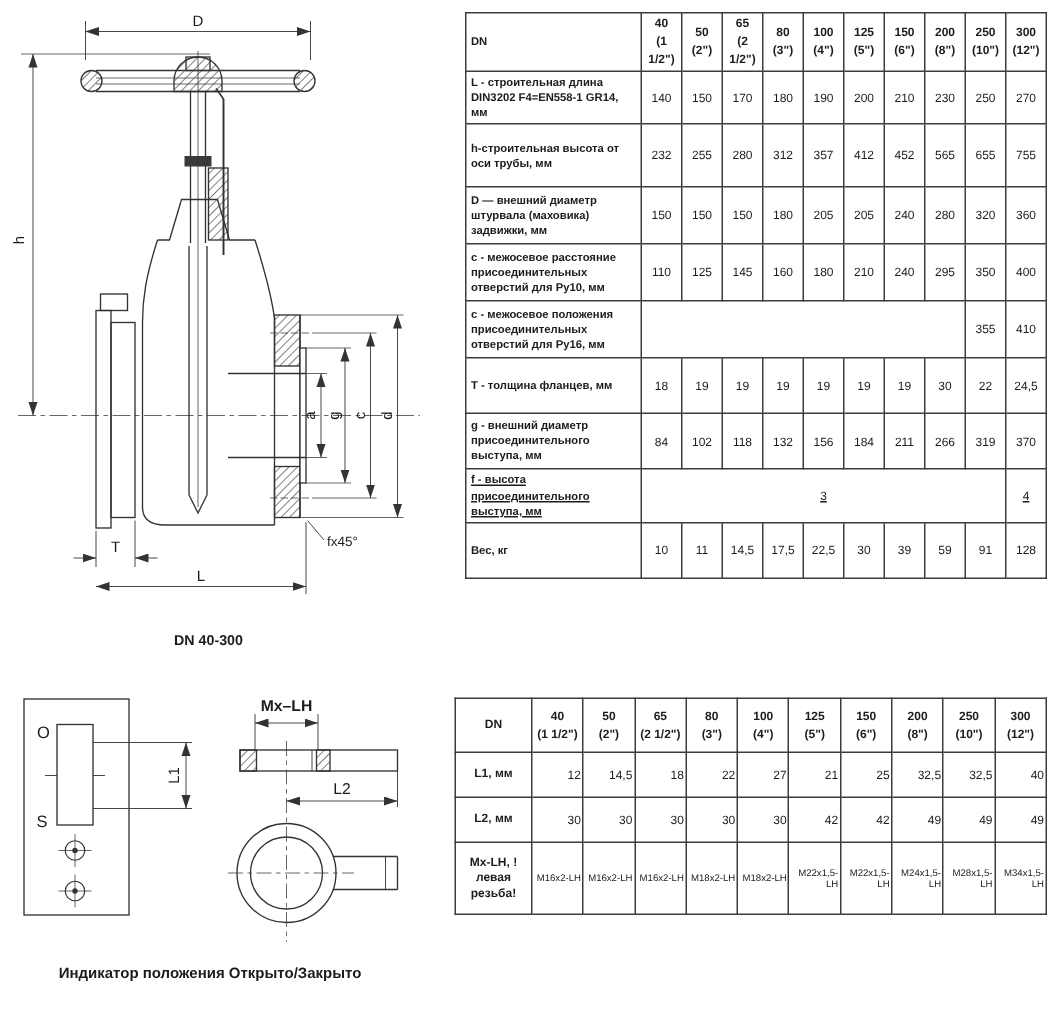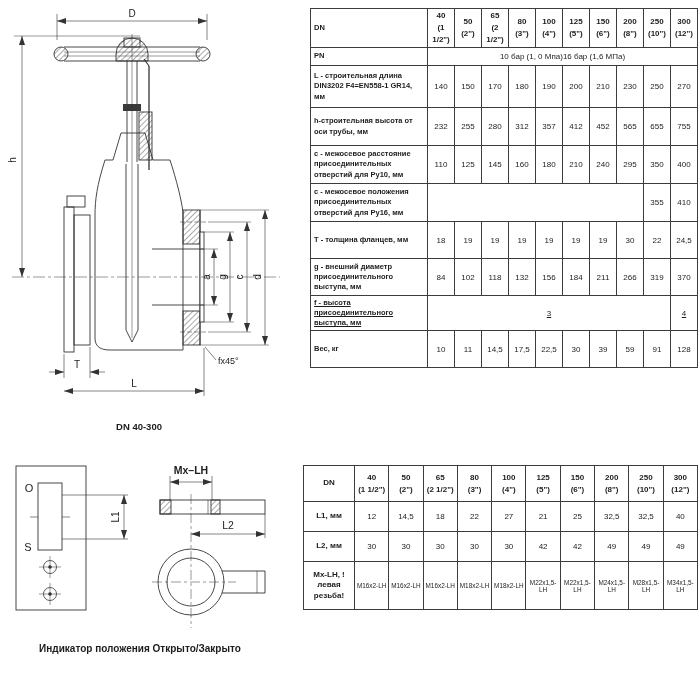--- a/index.html
+++ b/index.html
@@ -22,21 +22,21 @@
   #dims-table tbody tr:nth-child(6){height:37px;}
   #dims-table tbody tr:nth-child(7){height:37px;}
   #dims-table tbody tr:nth-child(8){height:18px;text-decoration:underline;}
   #dims-table tbody tr:nth-child(9){height:37px;}
   #dims-table tbody tr:nth-child(10){height:33px;}
   #dims-table tbody tr:nth-child(11){height:18px;text-decoration:underline;}
   
   #ind-table{position:absolute;left:303px;top:465px;width:395px;}
   #ind-table th:first-child{width:46px;}
   #ind-table .label-cell{text-align:center;font-size:8px;font-weight:bold;padding:2px 2px;line-height:1.3;}
-  #ind-table .val-cell{text-align:center;font-size:8px;font-weight:normal;padding:0 1px;}
+  #ind-table .val-cell{text-align:right;font-size:8px;font-weight:normal;padding:0 1px;}
   #ind-table .size-cell{text-align:center;font-size:8px;font-weight:bold;padding:1px 0;line-height:1.5;}
   #ind-table thead tr{height:36px;}
   #ind-table tbody tr:nth-child(1){height:30px;}
   #ind-table tbody tr:nth-child(2){height:30px;}
   #ind-table tbody tr:nth-child(3){height:48px;}
   #ind-table tbody tr:nth-child(3) td{font-size:6.4px;}
   
   svg text{fill:#1c1c1c;font-family:"Liberation Sans",sans-serif;}
 </style>
 </head>
@@ -286,24 +286,20 @@
             <div>(10")</div>
           </th>
           <th class="size-cell">
             <div>300</div>
             <div>(12")</div>
           </th>
         </tr>
       </thead>
       <tbody>
         <tr>
-          <th class="label-cell">PN</th>
-          <td class="val-cell" colspan="10">10 бар (1, 0 Мпа)16 бар (1,6 МПа)</td>
-        </tr>
-        <tr>
           <th class="label-cell">L - строительная длина DIN3202 F4=EN558-1 GR14, мм</th>
           <td class="val-cell">140</td>
           <td class="val-cell">150</td>
           <td class="val-cell">170</td>
           <td class="val-cell">180</td>
           <td class="val-cell">190</td>
           <td class="val-cell">200</td>
           <td class="val-cell">210</td>
           <td class="val-cell">230</td>
           <td class="val-cell">250</td>
@@ -316,20 +312,33 @@
           <td class="val-cell">280</td>
           <td class="val-cell">312</td>
           <td class="val-cell">357</td>
           <td class="val-cell">412</td>
           <td class="val-cell">452</td>
           <td class="val-cell">565</td>
           <td class="val-cell">655</td>
           <td class="val-cell">755</td>
         </tr>
         <tr>
+          <th class="label-cell">D — внешний диаметр штурвала (маховика) задвижки, мм</th>
+          <td class="val-cell">150</td>
+          <td class="val-cell">150</td>
+          <td class="val-cell">150</td>
+          <td class="val-cell">180</td>
+          <td class="val-cell">205</td>
+          <td class="val-cell">205</td>
+          <td class="val-cell">240</td>
+          <td class="val-cell">280</td>
+          <td class="val-cell">320</td>
+          <td class="val-cell">360</td>
+        </tr>
+        <tr>
           <th class="label-cell">с - межосевое расстояние присоединительных отверстий для Ру10, мм</th>
           <td class="val-cell">110</td>
           <td class="val-cell">125</td>
           <td class="val-cell">145</td>
           <td class="val-cell">160</td>
           <td class="val-cell">180</td>
           <td class="val-cell">210</td>
           <td class="val-cell">240</td>
           <td class="val-cell">295</td>
           <td class="val-cell">350</td>

